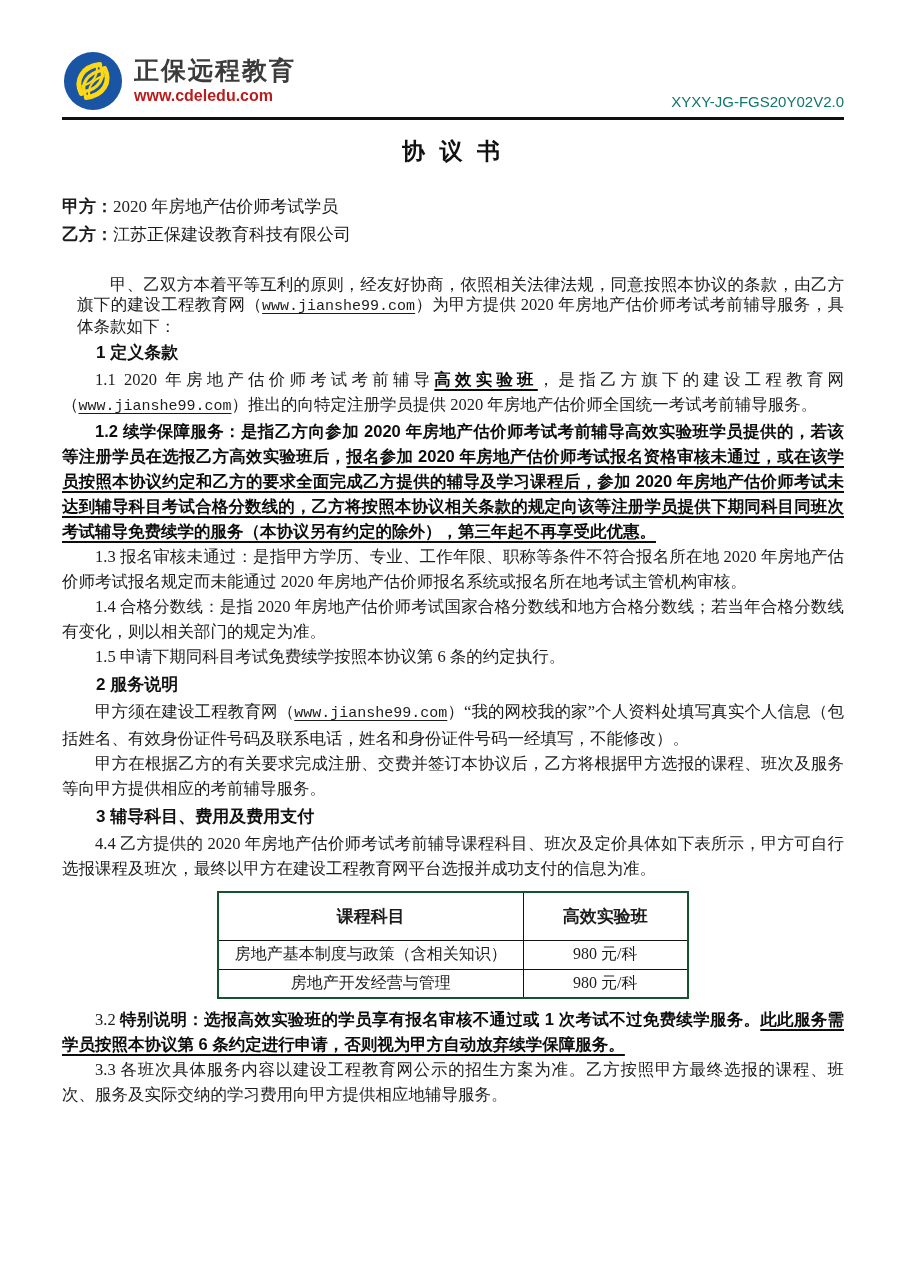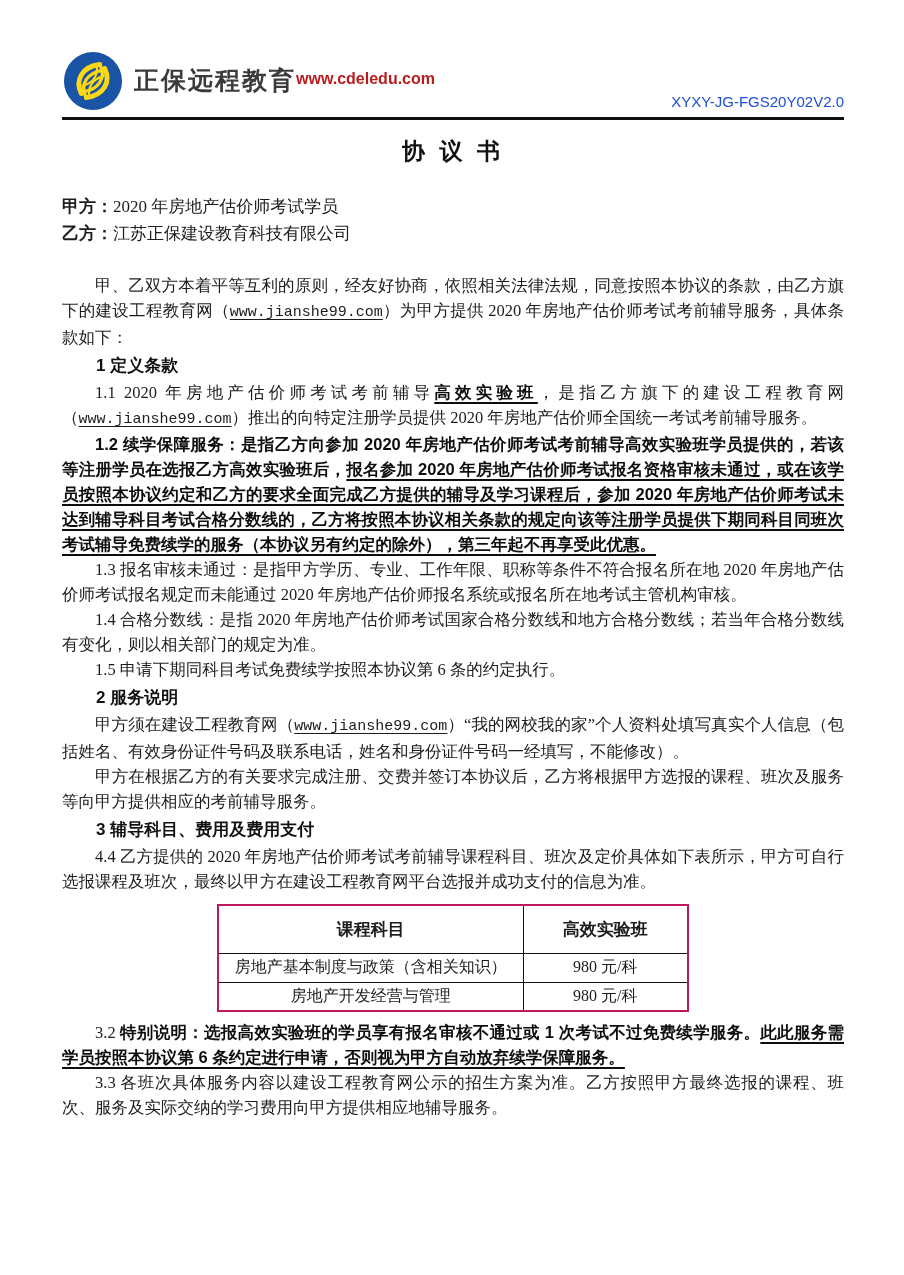--- a/index.html
+++ b/index.html
@@ -12,62 +12,62 @@
     margin: 0 auto;
     padding: 50px 60px 0 62px;
     font-family: "Liberation Serif", "DejaVu Serif", serif;
     color: #1c1c1c;
     overflow: hidden;
   }
   
   .header { display: flex; justify-content: space-between; align-items: flex-end; }
   .brand { display: flex; align-items: center; gap: 10px; }
   .logo-svg { width: 62px; height: 62px; display: block; }
-  .brand-text { display: flex; flex-direction: row; line-height: 1.1; }
+  .brand-text { display: flex; flex-direction: column; line-height: 1.1; }
   .brand-name {
     font-family: "Liberation Sans", sans-serif;
     font-weight: bold; font-size: 25px; color: #3b3b3b; letter-spacing: 2px;
   }
   .brand-url {
     font-family: "Liberation Sans", sans-serif;
     font-weight: bold; font-size: 16px; color: #b91c1c; margin-top: 3px;
   }
   .doc-code {
     font-family: "Liberation Sans", sans-serif;
-    font-size: 15px; color: #1d4ed8; padding-bottom: 2px;
+    font-size: 15px; color: #0f766e; padding-bottom: 2px;
   }
   .header-rule { border: none; border-top: 3px solid #101010; margin-top: 5px; }
   
   .doc-title {
     text-align: center; font-weight: bold; font-size: 23px;
     letter-spacing: 4px; margin-top: 16px;
     font-family: "Liberation Sans", sans-serif; color: #111;
   }
   .parties { margin-top: 26px; font-size: 17px; line-height: 27px; }
-  .party-label { font-weight: bold; font-family: Liberation Serif, serif; margin-top: 36px; }
+  .party-label { font-weight: bold; font-family: Liberation Mono, monospace; margin-top: 36px; }
   
   .para {
     font-size: 16.5px; line-height: 25px; text-indent: 2em;
     text-align: justify; color: #1c1c1c;
   }
-  .intro { margin-top: 26px; line-height: 25px; }
+  .intro { margin-top: 26px; line-height: 20px; margin-left: 15px; }
   .sec-heading {
     font-weight: bold; font-family: "Liberation Sans", sans-serif;
     font-size: 17px; text-indent: 2em; color: #111;
   }
   .sp-above-lg { margin-top: 4px; }
   .sp-above-sm { margin-top: 3px; }
   .hei-bold { font-weight: bold; font-family: "Liberation Sans", sans-serif; color: #0d0d0d; }
   .u2 { text-decoration: underline; text-decoration-thickness: 2px; text-underline-offset: 4px; }
   .u1 { text-decoration: underline; text-underline-offset: 3px; }
   .url { font-family: "Liberation Mono", "DejaVu Sans Mono", monospace; font-size: 15px; }
   
   .price-table {
     border-collapse: collapse; margin: 10px auto 8px; table-layout: fixed;
-    width: 470px; border: 2px solid #be185d;
+    width: 470px; border: 2px solid #14532d;
   }
   .price-table td, .price-table th { border: 1.5px solid #111; text-align: center; }
   .price-table th {
     height: 48px; font-size: 17px;
     font-family: "Liberation Sans", sans-serif; font-weight: bold;
   }
   .price-table td { height: 29px; font-size: 16px; }
   .col-subject { width: 305px; }
   .col-class { width: 165px; }
 </style>

